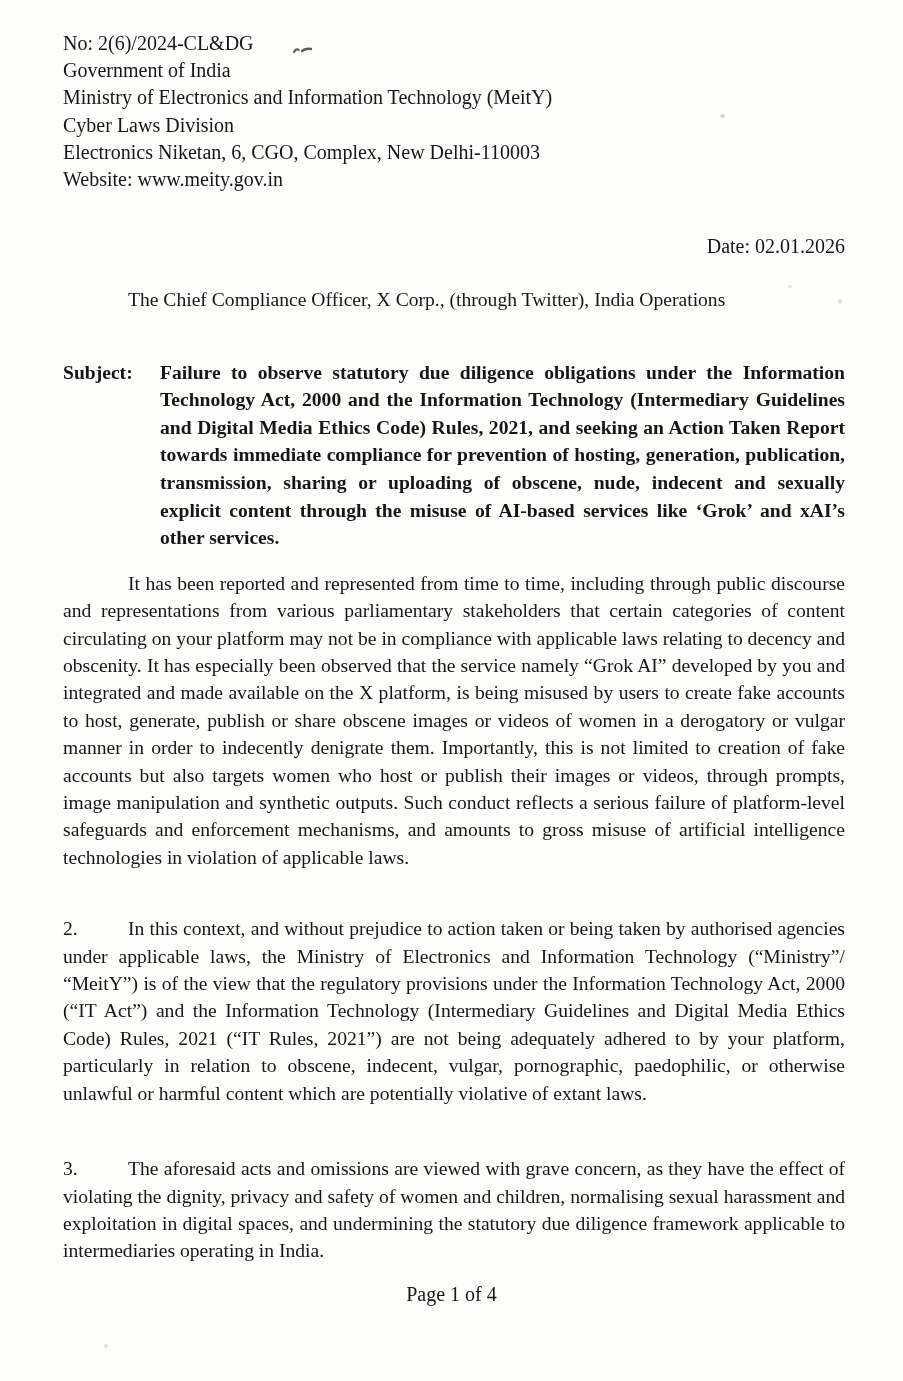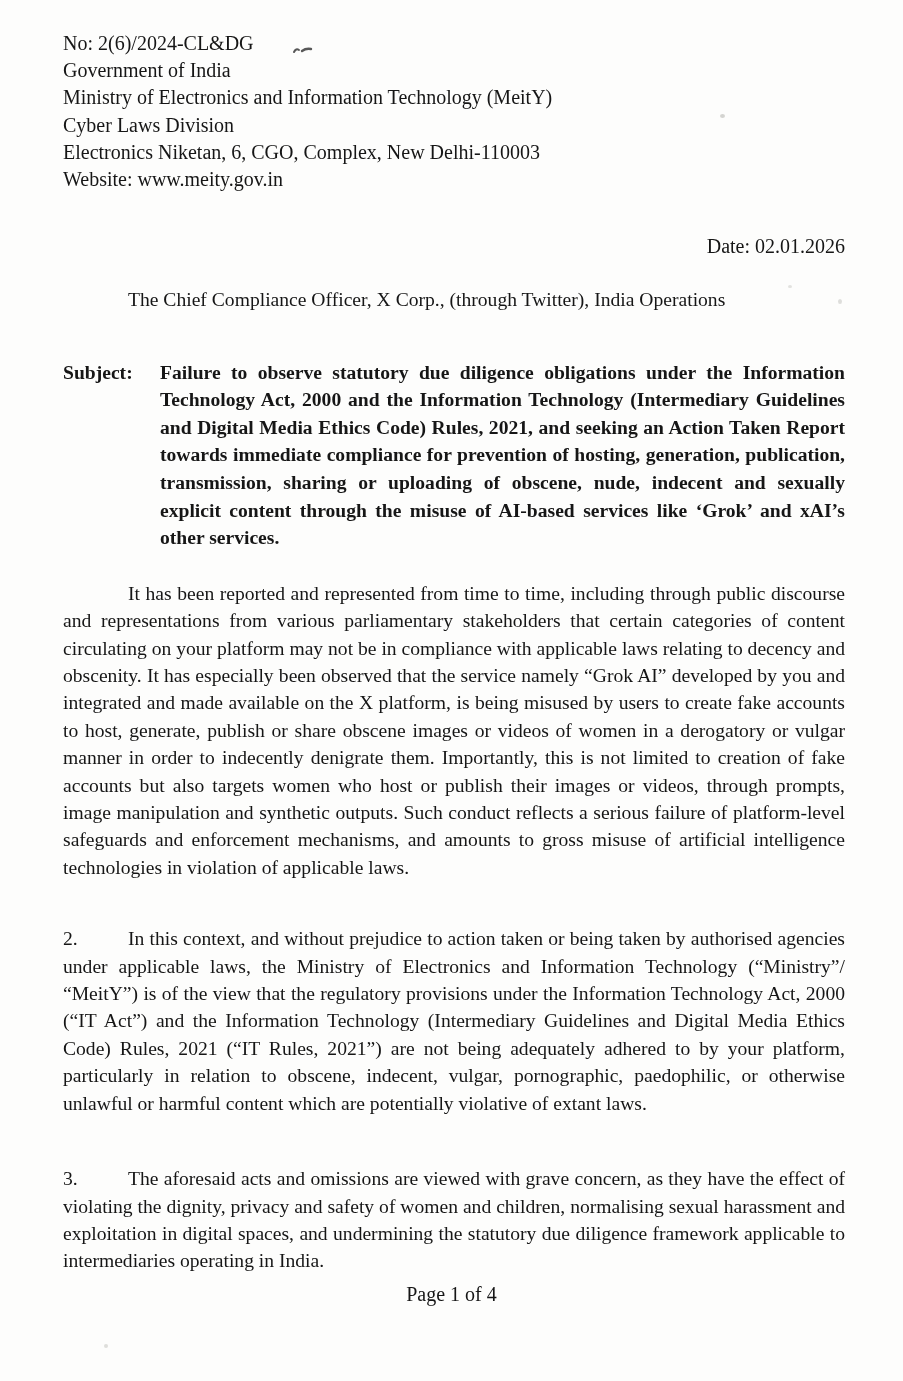--- a/index.html
+++ b/index.html
@@ -54,21 +54,21 @@
   }
   
   .para {
     text-align: justify;
     margin: 0;
   }
   .para .num {
     display: inline-block;
     width: 65px;
   }
-  .para-1 { margin-top: 28px; text-indent: 65px; }
+  .para-1 { margin-top: 18px; text-indent: 65px; }
   .para-2 { margin-top: 44px; }
   .para-3 { margin-top: 48px; }
   
   .footer {
     position: absolute;
     left: 10px;
     right: 10px;
     top: 1281px;
     text-align: center;
     font-size: 20px;

